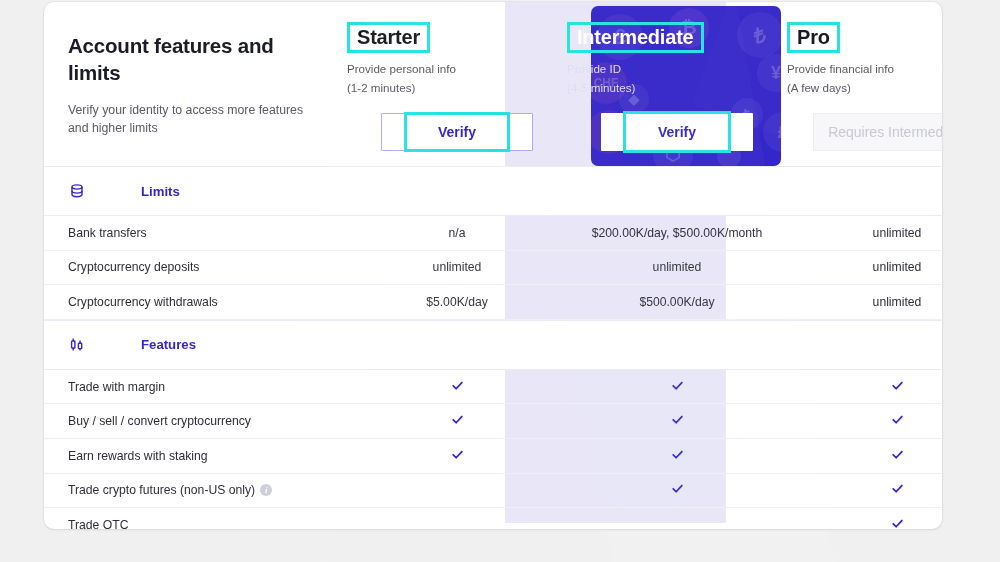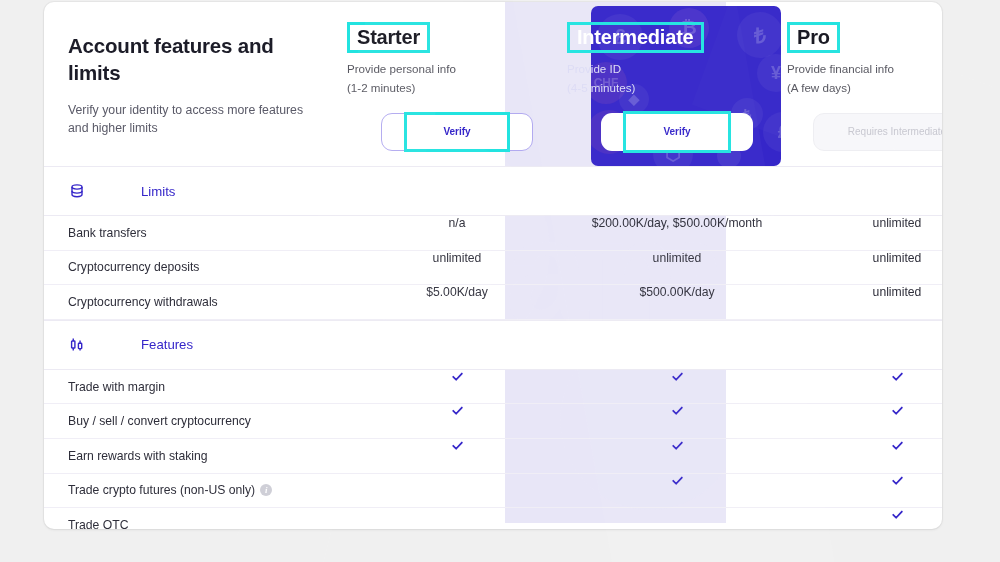--- a/index.html
+++ b/index.html
@@ -172,25 +172,25 @@
   .btn-wrap {
     margin-top: 16px;
     display: flex;
     justify-content: center;
   }
   .btn {
     position: relative;
     box-sizing: border-box;
     width: 152px;
     height: 38px;
-    border-radius: 11px;
+    border-radius: 1px;
     display: flex;
     align-items: center;
     justify-content: center;
-    font-size: 10px;
+    font-size: 14px;
     font-weight: 700;
     cursor: pointer;
   }
   .btn-outline {
     border: 1px solid #b2aaf0;
     background: #ffffff;
     color: #3526c9;
   }
   .btn-solid-white {
     border: none;
@@ -230,29 +230,30 @@
   .sec-icon {
     display: inline-flex;
     align-items: center;
     justify-content: center;
     width: 17px;
     height: 17px;
     margin-right: 9px;
   }
   .sec-label {
     font-size: 13.2px;
-    font-weight: 400;
+    font-weight: 700;
     color: #3526c9;
     padding-left: 47px;
   }
 
   
   .drow {
     display: flex;
     height: 33.6px;
+    align-items: center;
     border-bottom: 1px solid #f0eef6;
     position: relative;
     background: transparent;
   }
   .drow:last-child { border-bottom: none; }
   .dlabel {
     flex: 0 0 303px;
     width: 303px;
     box-sizing: border-box;
     padding-left: 24px;

